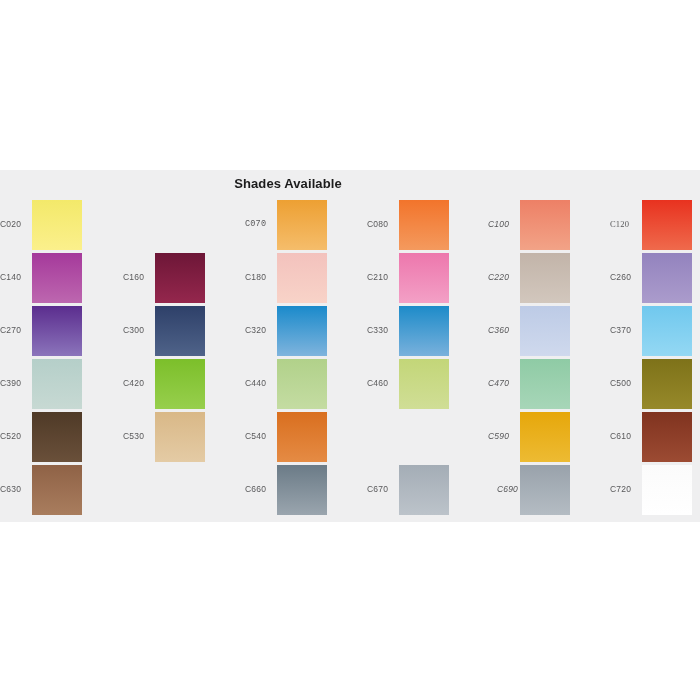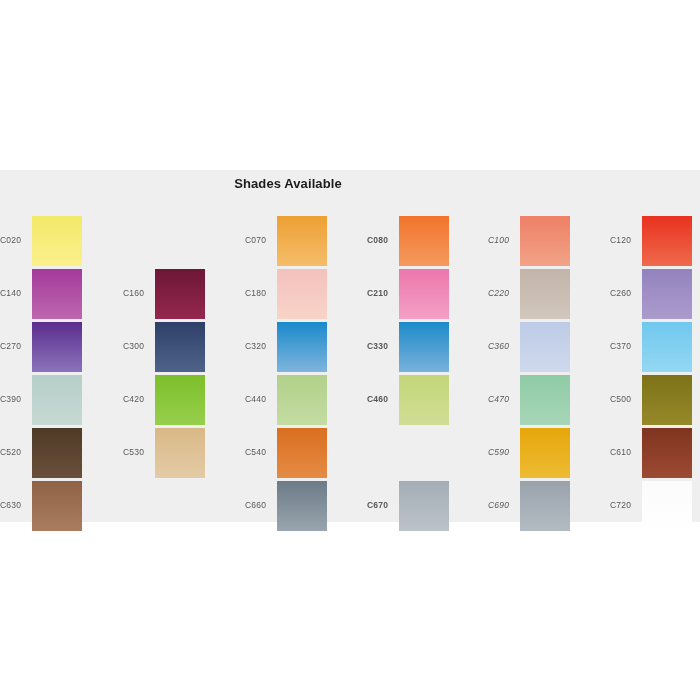--- a/index.html
+++ b/index.html
@@ -45,21 +45,21 @@
     left: 0;
     top: 30px;
     width: 700px;
   }
   .swatch-row {
     position: relative;
     height: 53px;
   }
   .swatch-cell {
     position: absolute;
-    top: 16px;
+    top: 0;
     width: 118px;
     height: 55px;
   }
   .swatch-label {
     position: absolute;
     left: 0;
     top: 19px;
     width: 30px;
     text-align: left;
     font-size: 8.5px;
@@ -71,53 +71,53 @@
     position: absolute;
     left: 32px;
     top: 0;
     width: 50px;
     height: 50px;
   }
   
   .col-0 { left: 0px; }
   .col-1 { left: 123px; }
   .col-2 { left: 245px; }
-  .col-3 { left: 367px; font-weight: bold; }
+  .col-3 { left: 367px; }
   .col-4 { left: 488px; font-style: italic; }
   .col-5 { left: 610px; }
 </style>
 </head>
 <body>
 
 <div id="root" style="background: rgb(255, 255, 255);">
 
   <div id="shades-panel" style="background: rgb(239, 239, 240);">
 
     <div id="panel-title" style="color: rgb(28, 28, 28);">Shades Available</div>
 
     <div id="swatch-grid">
         <div class="swatch-row">
           <div class="swatch-cell col-0">
             <div class="swatch-label" style="color: rgb(88, 88, 90);">C020</div>
             <div class="swatch-chip" style="background: linear-gradient(rgb(243, 233, 106) 0%, rgb(251, 240, 140) 100%);"></div>
           </div>
           <div class="swatch-cell col-2">
-            <div class="swatch-label" style="color: rgb(88, 88, 90);">C070</div>
+            <div class="swatch-label" style="color: rgb(88, 88, 90); font-family: Liberation Mono, monospace;">C070</div>
             <div class="swatch-chip" style="background: linear-gradient(rgb(237, 160, 51) 0%, rgb(245, 189, 107) 100%);"></div>
           </div>
           <div class="swatch-cell col-3">
             <div class="swatch-label" style="color: rgb(88, 88, 90);">C080</div>
             <div class="swatch-chip" style="background: linear-gradient(rgb(242, 116, 43) 0%, rgb(244, 154, 94) 100%);"></div>
           </div>
           <div class="swatch-cell col-4">
             <div class="swatch-label" style="color: rgb(88, 88, 90);">C100</div>
             <div class="swatch-chip" style="background: linear-gradient(rgb(237, 128, 102) 0%, rgb(242, 163, 135) 100%);"></div>
           </div>
           <div class="swatch-cell col-5">
-            <div class="swatch-label" style="color: rgb(88, 88, 90);">C120</div>
+            <div class="swatch-label" style="color: rgb(88, 88, 90); font-family: Liberation Serif, serif;">C120</div>
             <div class="swatch-chip" style="background: linear-gradient(rgb(232, 50, 31) 0%, rgb(239, 106, 76) 100%);"></div>
           </div>
         </div>
         <div class="swatch-row">
           <div class="swatch-cell col-0">
             <div class="swatch-label" style="color: rgb(88, 88, 90);">C140</div>
             <div class="swatch-chip" style="background: linear-gradient(rgb(165, 57, 155) 0%, rgb(189, 103, 175) 100%);"></div>
           </div>
           <div class="swatch-cell col-1">
             <div class="swatch-label" style="color: rgb(88, 88, 90);">C160</div>
@@ -221,21 +221,21 @@
           </div>
           <div class="swatch-cell col-2">
             <div class="swatch-label" style="color: rgb(88, 88, 90);">C660</div>
             <div class="swatch-chip" style="background: linear-gradient(rgb(107, 123, 135) 0%, rgb(154, 165, 174) 100%);"></div>
           </div>
           <div class="swatch-cell col-3">
             <div class="swatch-label" style="color: rgb(88, 88, 90);">C670</div>
             <div class="swatch-chip" style="background: linear-gradient(rgb(164, 173, 182) 0%, rgb(188, 195, 202) 100%);"></div>
           </div>
           <div class="swatch-cell col-4">
-            <div class="swatch-label" style="color: rgb(88, 88, 90);">C690</div>
+            <div class="swatch-label" style="color: rgb(88, 88, 90); text-align: right;">C690</div>
             <div class="swatch-chip" style="background: linear-gradient(rgb(153, 162, 171) 0%, rgb(180, 188, 195) 100%);"></div>
           </div>
           <div class="swatch-cell col-5">
             <div class="swatch-label" style="color: rgb(88, 88, 90);">C720</div>
             <div class="swatch-chip" style="background: linear-gradient(rgb(251, 251, 251) 0%, rgb(255, 255, 255) 100%);"></div>
           </div>
         </div>
       </div>
 
   </div>

